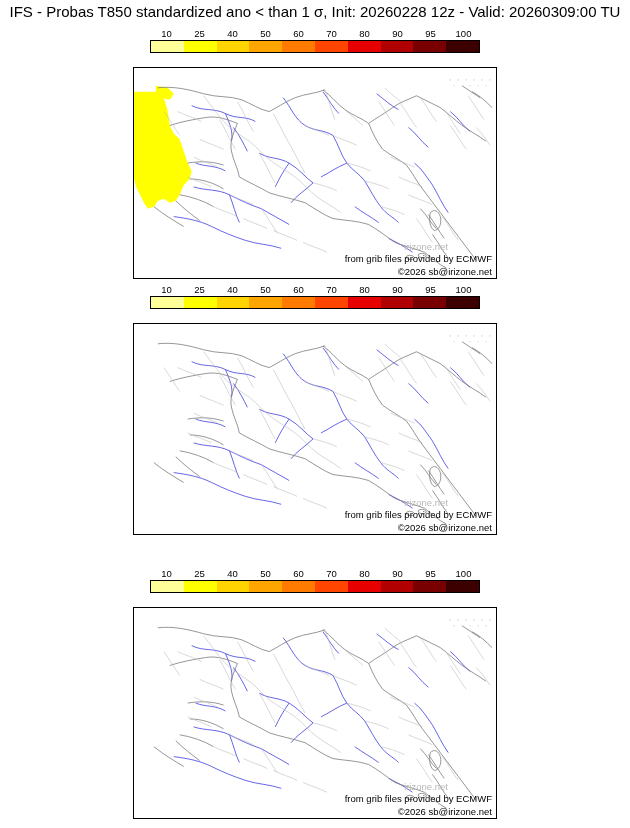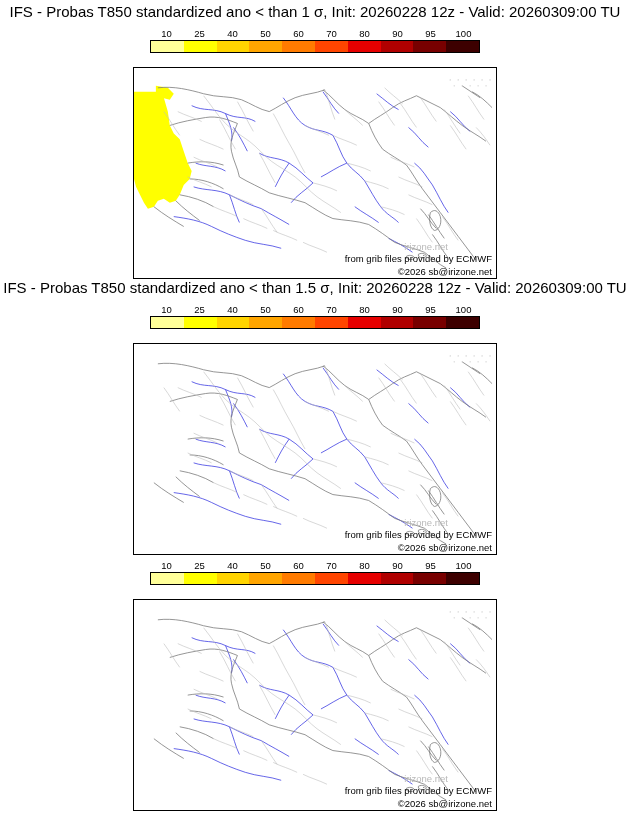--- a/index.html
+++ b/index.html
@@ -242,178 +242,20 @@
         <path d="M336,28 C342,36 346,44 352,52"></path>
         <path d="M344,60 C350,66 354,72 358,78"></path>
         <path d="M258,90 C266,94 274,96 282,100"></path>
         <path d="M266,110 C274,114 282,116 290,120"></path>
         <path d="M276,128 C284,132 292,134 300,138"></path>
         <path d="M284,152 C290,160 294,168 300,176"></path>
         <path d="M310,150 C316,158 320,166 326,174"></path>
         <path d="M318,58 C324,66 328,74 334,82"></path>
       </g>
 
-      <g fill="#cccccc">
-        <circle cx="318" cy="12" r="0.7"></circle>
-          <circle cx="326" cy="12" r="0.7"></circle>
-          <circle cx="334" cy="12" r="0.7"></circle>
-        <circle cx="342" cy="12" r="0.7"></circle>
-          <circle cx="350" cy="12" r="0.7"></circle>
-          <circle cx="358" cy="12" r="0.7"></circle>
-        <circle cx="322" cy="18" r="0.7"></circle>
-          <circle cx="330" cy="18" r="0.7"></circle>
-          <circle cx="338" cy="18" r="0.7"></circle>
-        <circle cx="346" cy="18" r="0.7"></circle>
-          <circle cx="354" cy="18" r="0.7"></circle>
-      </g>
-    </svg>
-    <div class="wm" style="right:48px; bottom:26px;">irizone.net</div>
-    <div class="credit-ecmwf">from grib files provided by ECMWF</div>
-    <div class="credit-owner">©2026 sb@irizone.net</div>
-  </div>
-</div>
-
-<div class="panel">
-  <div class="panel-title">IFS - Probas T850  standardized ano &lt; than 1.5 σ, Init: 20260228 12z - Valid: 20260309:00 TU</div>
-  <div class="colorbar-wrap">
-    <div class="cb-labels">
-      <span style="left:5%">10</span>
-      <span style="left:15%">25</span>
-      <span style="left:25%">40</span>
-      <span style="left:35%">50</span>
-      <span style="left:45%">60</span>
-      <span style="left:55%">70</span>
-      <span style="left:65%">80</span>
-      <span style="left:75%">90</span>
-      <span style="left:85%">95</span>
-      <span style="left:95%">100</span>
-    </div>
-    <div class="cb-bar">
-      <div class="cb-seg" style="background:#ffff99"></div>
-      <div class="cb-seg" style="background:#ffff00"></div>
-      <div class="cb-seg" style="background:#ffd400"></div>
-      <div class="cb-seg" style="background:#ffa500"></div>
-      <div class="cb-seg" style="background:#ff7b00"></div>
-      <div class="cb-seg" style="background:#ff4500"></div>
-      <div class="cb-seg" style="background:#e60000"></div>
-      <div class="cb-seg" style="background:#b00000"></div>
-      <div class="cb-seg" style="background:#780000"></div>
-      <div class="cb-seg" style="background:#3d0000"></div>
-    </div>
-  </div>
-  <div class="map-box">
-    <svg class="map-svg" viewBox="0 0 364 212" preserveAspectRatio="none">
-      <g stroke="#2222dd" stroke-width="0.7" fill="none">
-        <path d="M58,38 C70,44 80,40 92,46 C104,52 112,48 122,54"></path>
-        <path d="M92,46 C96,56 100,64 98,74"></path>
-        <path d="M150,30 C158,40 162,52 172,58 C182,64 190,62 200,68"></path>
-        <path d="M200,68 C206,78 208,88 214,96 C220,104 226,106 232,114"></path>
-        <path d="M232,114 C238,124 242,132 248,140 C254,148 260,150 266,156"></path>
-        <path d="M214,96 C204,100 196,106 188,110"></path>
-        <path d="M126,86 C136,92 146,90 156,96 C166,102 172,110 180,116"></path>
-        <path d="M180,116 C172,124 164,128 158,136"></path>
-        <path d="M60,120 C72,124 84,122 96,128 C108,134 116,138 128,142"></path>
-        <path d="M128,142 C138,148 146,152 156,158"></path>
-        <path d="M96,128 C100,138 102,148 106,156"></path>
-        <path d="M40,150 C54,152 66,154 78,160 C90,166 100,170 112,174"></path>
-        <path d="M112,174 C124,178 136,178 148,182"></path>
-        <path d="M62,96 C72,100 82,98 92,104"></path>
-        <path d="M276,60 C284,66 288,74 296,80"></path>
-        <path d="M318,44 C326,50 330,58 338,64"></path>
-        <path d="M244,26 C252,32 258,38 266,42"></path>
-        <path d="M190,24 C196,32 200,40 206,46"></path>
-        <path d="M222,140 C230,146 238,150 246,156"></path>
-        <path d="M256,172 C264,176 272,180 280,186"></path>
-        <path d="M282,96 C290,102 294,110 300,118"></path>
-        <path d="M300,118 C306,128 310,138 316,146"></path>
-        <path d="M100,60 C106,68 110,76 114,84"></path>
-        <path d="M156,96 C150,104 146,112 142,120"></path>
-      </g>
-      <g stroke="#7a7a7a" stroke-width="0.8" fill="none">
-        <path d="M24,20 C40,18 56,22 70,26 C84,30 96,28 108,32 C118,36 126,42 136,44"></path>
-        <path d="M136,44 C144,40 152,34 162,30 C172,26 182,26 192,22"></path>
-        <path d="M36,58 C48,54 60,52 72,50 C84,48 94,52 104,56"></path>
-        <path d="M104,56 C100,66 96,74 98,84 C100,94 104,100 106,110"></path>
-        <path d="M54,96 C66,94 78,94 90,98"></path>
-        <path d="M56,112 C68,112 80,116 90,122"></path>
-        <path d="M46,128 C58,130 70,134 80,140"></path>
-        <path d="M42,134 C50,142 58,148 66,154"></path>
-        <path d="M20,140 C30,148 40,154 50,160"></path>
-        <path d="M106,110 C116,116 126,120 136,126"></path>
-        <path d="M136,126 C148,130 160,132 172,136"></path>
-        <path d="M172,136 C182,142 190,148 200,152"></path>
-        <path d="M200,152 C212,154 224,154 236,158"></path>
-        <path d="M236,158 C246,164 254,170 262,176"></path>
-        <path d="M262,176 C272,180 282,182 292,186"></path>
-        <path d="M292,186 C300,192 306,198 314,202"></path>
-        <path d="M190,22 C198,28 204,36 212,42 C220,48 228,50 236,56"></path>
-        <path d="M236,56 C244,50 252,46 260,40"></path>
-        <path d="M260,40 C268,34 276,32 284,28"></path>
-        <path d="M284,28 C292,32 300,36 308,40"></path>
-        <path d="M308,40 C316,46 322,52 330,58"></path>
-        <path d="M330,58 C338,64 346,68 354,74"></path>
-        <path d="M236,56 C240,66 244,74 250,82"></path>
-        <path d="M250,82 C258,88 266,92 274,98"></path>
-        <path d="M274,98 C280,106 284,114 290,122"></path>
-        <path d="M290,122 C296,130 302,138 308,146"></path>
-        <path d="M308,146 C314,154 320,162 326,170"></path>
-        <path d="M326,170 C332,178 338,186 344,194"></path>
-        <path d="M296,148 C302,156 306,164 312,172"></path>
-        <path d="M300,168 C306,176 310,184 316,192"></path>
-        <path d="M288,142 C294,148 298,156 304,162"></path>
-        <path d="M340,24 C348,28 354,34 360,40"></path>
-        <path d="M330,18 C336,22 342,26 348,30"></path>
-        <path d="M298,146 C302,142 306,144 308,150 C310,158 306,164 302,164 C298,162 296,154 298,146 Z"></path>
-        <path d="M286,188 C290,186 294,188 294,190 C292,192 288,192 286,190 Z"></path>
-        <path d="M274,190 C278,188 282,190 282,192 C280,194 276,194 274,192 Z"></path>
-      </g>
-      <g stroke="#bdbdbd" stroke-width="0.6" fill="none">
-        <path d="M70,28 C78,38 84,48 92,56 C100,64 108,68 116,74"></path>
-        <path d="M116,74 C124,80 130,88 138,94"></path>
-        <path d="M138,94 C146,100 154,104 162,110"></path>
-        <path d="M162,110 C170,116 176,124 184,130"></path>
-        <path d="M184,130 C192,136 200,140 208,146"></path>
-        <path d="M104,34 C110,44 114,54 120,64"></path>
-        <path d="M140,46 C146,56 150,66 156,76"></path>
-        <path d="M156,76 C162,86 166,96 172,106"></path>
-        <path d="M172,58 C180,62 188,64 196,68"></path>
-        <path d="M200,68 C208,72 216,74 224,78"></path>
-        <path d="M214,96 C222,98 230,100 238,104"></path>
-        <path d="M232,114 C240,116 248,118 256,122"></path>
-        <path d="M248,140 C256,142 264,144 272,148"></path>
-        <path d="M86,52 C92,62 96,72 102,82"></path>
-        <path d="M66,72 C74,76 82,78 90,82"></path>
-        <path d="M60,90 C68,94 76,96 84,100"></path>
-        <path d="M54,110 C62,114 70,116 78,120"></path>
-        <path d="M80,140 C88,144 96,146 104,150"></path>
-        <path d="M110,152 C118,156 126,158 134,162"></path>
-        <path d="M140,164 C148,168 156,170 164,174"></path>
-        <path d="M170,176 C178,180 186,182 194,186"></path>
-        <path d="M126,86 C132,96 136,106 142,116"></path>
-        <path d="M180,116 C188,118 196,120 204,124"></path>
-        <path d="M128,142 C134,150 138,158 144,166"></path>
-        <path d="M96,128 C104,132 112,134 120,138"></path>
-        <path d="M44,44 C52,48 60,50 68,54"></path>
-        <path d="M30,44 C36,52 40,60 46,68"></path>
-        <path d="M192,22 C196,32 198,42 202,52"></path>
-        <path d="M212,42 C218,48 224,52 230,58"></path>
-        <path d="M246,34 C252,42 256,50 262,58"></path>
-        <path d="M268,36 C274,44 278,52 284,60"></path>
-        <path d="M252,20 C258,26 264,30 270,36"></path>
-        <path d="M288,30 C294,38 298,46 304,54"></path>
-        <path d="M312,42 C318,50 322,58 328,66"></path>
-        <path d="M336,28 C342,36 346,44 352,52"></path>
-        <path d="M344,60 C350,66 354,72 358,78"></path>
-        <path d="M258,90 C266,94 274,96 282,100"></path>
-        <path d="M266,110 C274,114 282,116 290,120"></path>
-        <path d="M276,128 C284,132 292,134 300,138"></path>
-        <path d="M284,152 C290,160 294,168 300,176"></path>
-        <path d="M310,150 C316,158 320,166 326,174"></path>
-        <path d="M318,58 C324,66 328,74 334,82"></path>
-      </g>
       <g fill="#cccccc">
         <circle cx="318" cy="12" r="0.7"></circle>
           <circle cx="326" cy="12" r="0.7"></circle>
           <circle cx="334" cy="12" r="0.7"></circle>
         <circle cx="342" cy="12" r="0.7"></circle>
           <circle cx="350" cy="12" r="0.7"></circle>
           <circle cx="358" cy="12" r="0.7"></circle>
         <circle cx="322" cy="18" r="0.7"></circle>
           <circle cx="330" cy="18" r="0.7"></circle>
           <circle cx="338" cy="18" r="0.7"></circle>
@@ -577,11 +419,168 @@
         <circle cx="346" cy="18" r="0.7"></circle>
           <circle cx="354" cy="18" r="0.7"></circle>
       </g>
     </svg>
     <div class="wm" style="right:48px; bottom:26px;">irizone.net</div>
     <div class="credit-ecmwf">from grib files provided by ECMWF</div>
     <div class="credit-owner">©2026 sb@irizone.net</div>
   </div>
 </div>
 
+<div class="panel">
+  <div class="colorbar-wrap">
+    <div class="cb-labels">
+      <span style="left:5%">10</span>
+      <span style="left:15%">25</span>
+      <span style="left:25%">40</span>
+      <span style="left:35%">50</span>
+      <span style="left:45%">60</span>
+      <span style="left:55%">70</span>
+      <span style="left:65%">80</span>
+      <span style="left:75%">90</span>
+      <span style="left:85%">95</span>
+      <span style="left:95%">100</span>
+    </div>
+    <div class="cb-bar">
+      <div class="cb-seg" style="background:#ffff99"></div>
+      <div class="cb-seg" style="background:#ffff00"></div>
+      <div class="cb-seg" style="background:#ffd400"></div>
+      <div class="cb-seg" style="background:#ffa500"></div>
+      <div class="cb-seg" style="background:#ff7b00"></div>
+      <div class="cb-seg" style="background:#ff4500"></div>
+      <div class="cb-seg" style="background:#e60000"></div>
+      <div class="cb-seg" style="background:#b00000"></div>
+      <div class="cb-seg" style="background:#780000"></div>
+      <div class="cb-seg" style="background:#3d0000"></div>
+    </div>
+  </div>
+  <div class="map-box">
+    <svg class="map-svg" viewBox="0 0 364 212" preserveAspectRatio="none">
+      <g stroke="#2222dd" stroke-width="0.7" fill="none">
+        <path d="M58,38 C70,44 80,40 92,46 C104,52 112,48 122,54"></path>
+        <path d="M92,46 C96,56 100,64 98,74"></path>
+        <path d="M150,30 C158,40 162,52 172,58 C182,64 190,62 200,68"></path>
+        <path d="M200,68 C206,78 208,88 214,96 C220,104 226,106 232,114"></path>
+        <path d="M232,114 C238,124 242,132 248,140 C254,148 260,150 266,156"></path>
+        <path d="M214,96 C204,100 196,106 188,110"></path>
+        <path d="M126,86 C136,92 146,90 156,96 C166,102 172,110 180,116"></path>
+        <path d="M180,116 C172,124 164,128 158,136"></path>
+        <path d="M60,120 C72,124 84,122 96,128 C108,134 116,138 128,142"></path>
+        <path d="M128,142 C138,148 146,152 156,158"></path>
+        <path d="M96,128 C100,138 102,148 106,156"></path>
+        <path d="M40,150 C54,152 66,154 78,160 C90,166 100,170 112,174"></path>
+        <path d="M112,174 C124,178 136,178 148,182"></path>
+        <path d="M62,96 C72,100 82,98 92,104"></path>
+        <path d="M276,60 C284,66 288,74 296,80"></path>
+        <path d="M318,44 C326,50 330,58 338,64"></path>
+        <path d="M244,26 C252,32 258,38 266,42"></path>
+        <path d="M190,24 C196,32 200,40 206,46"></path>
+        <path d="M222,140 C230,146 238,150 246,156"></path>
+        <path d="M256,172 C264,176 272,180 280,186"></path>
+        <path d="M282,96 C290,102 294,110 300,118"></path>
+        <path d="M300,118 C306,128 310,138 316,146"></path>
+        <path d="M100,60 C106,68 110,76 114,84"></path>
+        <path d="M156,96 C150,104 146,112 142,120"></path>
+      </g>
+      <g stroke="#7a7a7a" stroke-width="0.8" fill="none">
+        <path d="M24,20 C40,18 56,22 70,26 C84,30 96,28 108,32 C118,36 126,42 136,44"></path>
+        <path d="M136,44 C144,40 152,34 162,30 C172,26 182,26 192,22"></path>
+        <path d="M36,58 C48,54 60,52 72,50 C84,48 94,52 104,56"></path>
+        <path d="M104,56 C100,66 96,74 98,84 C100,94 104,100 106,110"></path>
+        <path d="M54,96 C66,94 78,94 90,98"></path>
+        <path d="M56,112 C68,112 80,116 90,122"></path>
+        <path d="M46,128 C58,130 70,134 80,140"></path>
+        <path d="M42,134 C50,142 58,148 66,154"></path>
+        <path d="M20,140 C30,148 40,154 50,160"></path>
+        <path d="M106,110 C116,116 126,120 136,126"></path>
+        <path d="M136,126 C148,130 160,132 172,136"></path>
+        <path d="M172,136 C182,142 190,148 200,152"></path>
+        <path d="M200,152 C212,154 224,154 236,158"></path>
+        <path d="M236,158 C246,164 254,170 262,176"></path>
+        <path d="M262,176 C272,180 282,182 292,186"></path>
+        <path d="M292,186 C300,192 306,198 314,202"></path>
+        <path d="M190,22 C198,28 204,36 212,42 C220,48 228,50 236,56"></path>
+        <path d="M236,56 C244,50 252,46 260,40"></path>
+        <path d="M260,40 C268,34 276,32 284,28"></path>
+        <path d="M284,28 C292,32 300,36 308,40"></path>
+        <path d="M308,40 C316,46 322,52 330,58"></path>
+        <path d="M330,58 C338,64 346,68 354,74"></path>
+        <path d="M236,56 C240,66 244,74 250,82"></path>
+        <path d="M250,82 C258,88 266,92 274,98"></path>
+        <path d="M274,98 C280,106 284,114 290,122"></path>
+        <path d="M290,122 C296,130 302,138 308,146"></path>
+        <path d="M308,146 C314,154 320,162 326,170"></path>
+        <path d="M326,170 C332,178 338,186 344,194"></path>
+        <path d="M296,148 C302,156 306,164 312,172"></path>
+        <path d="M300,168 C306,176 310,184 316,192"></path>
+        <path d="M288,142 C294,148 298,156 304,162"></path>
+        <path d="M340,24 C348,28 354,34 360,40"></path>
+        <path d="M330,18 C336,22 342,26 348,30"></path>
+        <path d="M298,146 C302,142 306,144 308,150 C310,158 306,164 302,164 C298,162 296,154 298,146 Z"></path>
+        <path d="M286,188 C290,186 294,188 294,190 C292,192 288,192 286,190 Z"></path>
+        <path d="M274,190 C278,188 282,190 282,192 C280,194 276,194 274,192 Z"></path>
+      </g>
+      <g stroke="#bdbdbd" stroke-width="0.6" fill="none">
+        <path d="M70,28 C78,38 84,48 92,56 C100,64 108,68 116,74"></path>
+        <path d="M116,74 C124,80 130,88 138,94"></path>
+        <path d="M138,94 C146,100 154,104 162,110"></path>
+        <path d="M162,110 C170,116 176,124 184,130"></path>
+        <path d="M184,130 C192,136 200,140 208,146"></path>
+        <path d="M104,34 C110,44 114,54 120,64"></path>
+        <path d="M140,46 C146,56 150,66 156,76"></path>
+        <path d="M156,76 C162,86 166,96 172,106"></path>
+        <path d="M172,58 C180,62 188,64 196,68"></path>
+        <path d="M200,68 C208,72 216,74 224,78"></path>
+        <path d="M214,96 C222,98 230,100 238,104"></path>
+        <path d="M232,114 C240,116 248,118 256,122"></path>
+        <path d="M248,140 C256,142 264,144 272,148"></path>
+        <path d="M86,52 C92,62 96,72 102,82"></path>
+        <path d="M66,72 C74,76 82,78 90,82"></path>
+        <path d="M60,90 C68,94 76,96 84,100"></path>
+        <path d="M54,110 C62,114 70,116 78,120"></path>
+        <path d="M80,140 C88,144 96,146 104,150"></path>
+        <path d="M110,152 C118,156 126,158 134,162"></path>
+        <path d="M140,164 C148,168 156,170 164,174"></path>
+        <path d="M170,176 C178,180 186,182 194,186"></path>
+        <path d="M126,86 C132,96 136,106 142,116"></path>
+        <path d="M180,116 C188,118 196,120 204,124"></path>
+        <path d="M128,142 C134,150 138,158 144,166"></path>
+        <path d="M96,128 C104,132 112,134 120,138"></path>
+        <path d="M44,44 C52,48 60,50 68,54"></path>
+        <path d="M30,44 C36,52 40,60 46,68"></path>
+        <path d="M192,22 C196,32 198,42 202,52"></path>
+        <path d="M212,42 C218,48 224,52 230,58"></path>
+        <path d="M246,34 C252,42 256,50 262,58"></path>
+        <path d="M268,36 C274,44 278,52 284,60"></path>
+        <path d="M252,20 C258,26 264,30 270,36"></path>
+        <path d="M288,30 C294,38 298,46 304,54"></path>
+        <path d="M312,42 C318,50 322,58 328,66"></path>
+        <path d="M336,28 C342,36 346,44 352,52"></path>
+        <path d="M344,60 C350,66 354,72 358,78"></path>
+        <path d="M258,90 C266,94 274,96 282,100"></path>
+        <path d="M266,110 C274,114 282,116 290,120"></path>
+        <path d="M276,128 C284,132 292,134 300,138"></path>
+        <path d="M284,152 C290,160 294,168 300,176"></path>
+        <path d="M310,150 C316,158 320,166 326,174"></path>
+        <path d="M318,58 C324,66 328,74 334,82"></path>
+      </g>
+      <g fill="#cccccc">
+        <circle cx="318" cy="12" r="0.7"></circle>
+          <circle cx="326" cy="12" r="0.7"></circle>
+          <circle cx="334" cy="12" r="0.7"></circle>
+        <circle cx="342" cy="12" r="0.7"></circle>
+          <circle cx="350" cy="12" r="0.7"></circle>
+          <circle cx="358" cy="12" r="0.7"></circle>
+        <circle cx="322" cy="18" r="0.7"></circle>
+          <circle cx="330" cy="18" r="0.7"></circle>
+          <circle cx="338" cy="18" r="0.7"></circle>
+        <circle cx="346" cy="18" r="0.7"></circle>
+          <circle cx="354" cy="18" r="0.7"></circle>
+      </g>
+    </svg>
+    <div class="wm" style="right:48px; bottom:26px;">irizone.net</div>
+    <div class="credit-ecmwf">from grib files provided by ECMWF</div>
+    <div class="credit-owner">©2026 sb@irizone.net</div>
+  </div>
+</div>
+
 </body></html>

